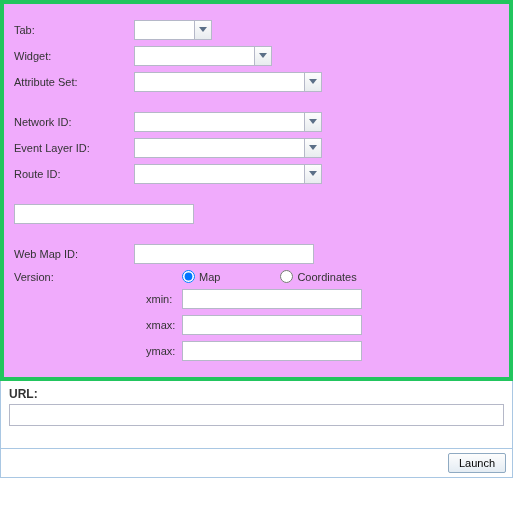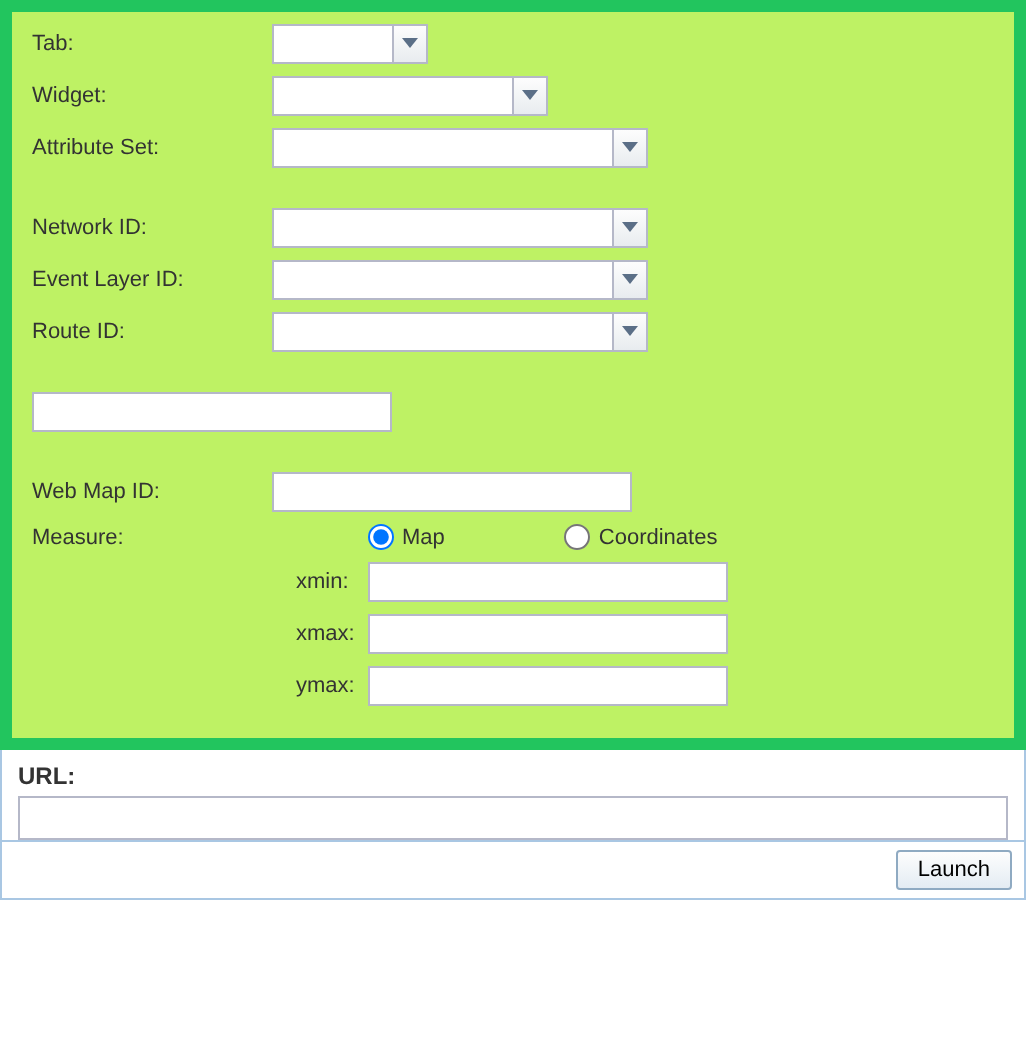--- a/index.html
+++ b/index.html
@@ -4,23 +4,23 @@
 <style>
   * { box-sizing: border-box; margin: 0; padding: 0; }
   body {
     font-family: Tahoma, Arial, sans-serif;
     font-size: 11px;
     color: #333;
     background: #fff;
     width: 513px;
   }
   .panel {
-    border: 6px solid #22c55e;
-    background: #bef264;
-    padding: 6px 10px 10px 10px;
+    border: 4px solid #22c55e;
+    background: #f0abfc;
+    padding: 16px 10px 10px 10px;
   }
   .row {
     display: flex;
     align-items: center;
     margin-bottom: 6px;
   }
   .label {
     width: 120px;
     flex-shrink: 0;
   }
@@ -79,21 +79,21 @@
   }
   .extent-sub {
     margin-left: 130px;
     display: flex;
     align-items: center;
     margin-bottom: 6px;
   }
   .url-section {
     border: 1px solid #a9c7e3;
     border-top: none;
-    padding: 6px 8px 0 8px;
+    padding: 6px 8px 22px 8px;
     background: #fff;
   }
   .url-label {
     font-weight: bold;
     font-size: 12px;
     margin-bottom: 3px;
   }
   .url-box {
     width: 100%;
     height: 22px;
@@ -210,21 +210,21 @@
   </div>
 
   <div class="gap"></div>
 
   <div class="row">
     <div class="label">Web Map ID:</div>
     <input class="text-input w180" value="" style="">
   </div>
 
   <div class="row">
-    <div class="label">Measure:</div>
+    <div class="label">Version:</div>
     <div class="radios">
       <label>
         <input type="radio" name="extent" checked="" style="">
         <span>Map</span>
       </label>
       <label>
         <input type="radio" name="extent" style="">
         <span>Coordinates</span>
       </label>
     </div>

